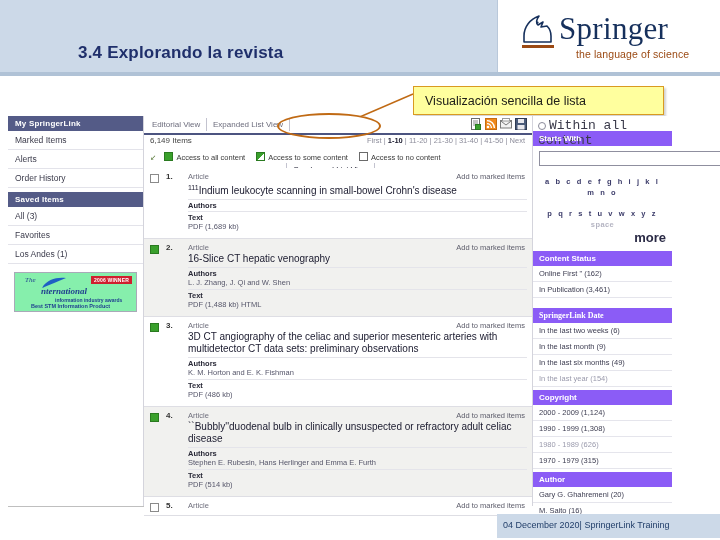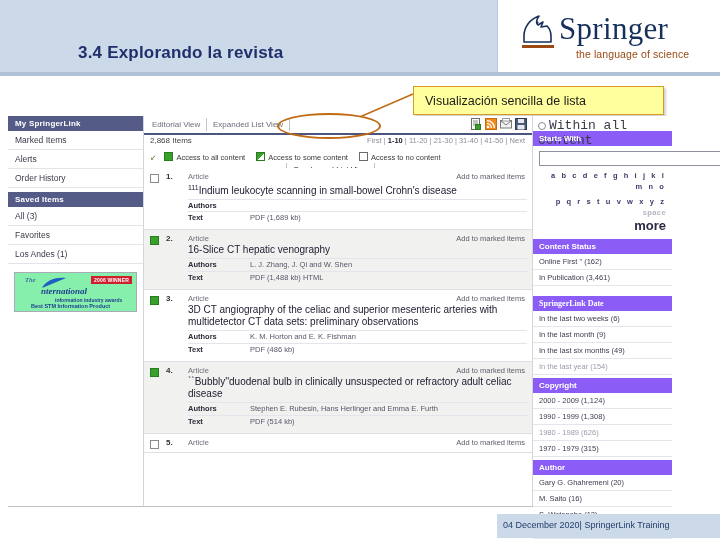--- a/index.html
+++ b/index.html
@@ -126,37 +126,37 @@
   .result{position:relative;border-bottom:1px solid #dedee4;padding:4px 6px 5px 6px;background:#ffffff;}
   .result.alt{background:#f1f1ef;}
   .r-check{position:absolute;left:6px;top:6px;width:7px;height:7px;border:1px solid #8a8a8a;background:#fff;cursor:pointer;}
   .r-check.green{background:#3aa02c;border-color:#2a7a20;}
   .r-num{position:absolute;left:22px;top:4px;font-size:8px;font-weight:bold;color:#333;}
   .r-type{margin-left:38px;font-size:7.5px;color:#6f6f7d;}
   .r-title{margin-left:38px;font-size:10px;color:#1a1a2e;line-height:12px;padding-top:1px;}
   .r-title sup{font-size:7px;}
   .r-mark{position:absolute;right:8px;top:4px;font-size:7.5px;color:#5c5c6a;cursor:pointer;}
   .r-meta{margin-left:38px;margin-top:2px;}
-  .r-meta-row{display:flex;border-top:1px solid #e4e4ea;padding:1px 0;}
+  .r-meta-row{display:flex;border-top:1px solid #e4e4ea;padding:1px 0;flex-direction:column;}
   .r-key{width:62px;font-size:7.5px;font-weight:bold;color:#2a2a38;flex:none;}
   .r-val{font-size:7.5px;color:#56566a;line-height:10px;}
   
   #right{
     position:absolute;left:524px;top:0;width:139px;height:390px;background:#ffffff;
     border-left:1px solid #d4d4dc;
   }
   #within-row{height:13px;padding:2px 0 0 5px;font-size:13px;color:#3a3a4a;font-family:Liberation Mono, monospace;}
   .radio{display:inline-block;width:6px;height:6px;border:1px solid #8a8a9a;border-radius:50%;vertical-align:-1px;margin-right:3px;background:#fff;}
   .facet-head{background:#8b5cf6;color:#fff;font-weight:bold;font-size:8px;padding:3px 0 3px 6px;}
   .facet-item{padding:3px 0 3px 6px;font-size:7.5px;color:#3c3c50;border-bottom:1px solid #e5e5ec;background:#fff;cursor:pointer;}
   .facet-item.dim{color:#9a9aac;}
   #starts-box{padding:5px 6px 6px 6px;background:#fff;}
   #starts-input-row{display:flex;align-items:center;}
   #starts-input{flex:1;height:11px;border:1px solid #8f8f9f;background:#fff;}
-  .alpha{margin-top:4px;font-size:7.5px;font-weight:bold;color:#3c3c6a;letter-spacing:2.1px;text-align:right;line-height:11px;}
+  .alpha{margin-top:10px;font-size:7.5px;font-weight:bold;color:#3c3c6a;letter-spacing:2.1px;text-align:center;line-height:11px;}
   .alpha .space{color:#b4b4c2;letter-spacing:.4px;}
   #alpha-more{text-align:right;font-size:13px;font-weight:bold;color:#2a2a45;cursor:pointer;}
   
   #footer-bar{
     position:absolute;left:497px;top:514px;width:223px;height:24px;
     background:#ccd9e8;
   }
   #footer-text{
     position:absolute;left:503px;top:520px;font-size:9px;color:#23406b;white-space:nowrap;
   }
@@ -244,21 +244,21 @@
         </svg>
         <svg class="tool-ic" viewBox="0 0 12 12">
           <rect x="0.5" y="0.5" width="11" height="11" fill="#4a5b7a" stroke="#2e3a52"></rect>
           <rect x="3" y="1" width="6" height="4" fill="#e8e8ee"></rect>
           <rect x="2.5" y="7" width="7" height="4.5" fill="#e8e8ee"></rect>
         </svg>
       </div>
     </div>
 
     <div id="count-row">
-      <span id="item-count">2,868 Items</span>
+      <span id="item-count">6,149 Items</span>
       <span id="pager">
         <span>First</span><span> | </span><b>1-10</b><span> | </span><span>11-20</span><span> | </span><span>21-30</span><span> | </span><span>31-40</span><span> | </span><span>41-50</span><span> | </span><span>Next</span>
       </span>
     </div>
 
     <div id="legend-row">
       <span style="margin-left:6px;color:#5a7a3a;">↙</span>
       <span style="margin-left:6px;"><span class="sw all"></span><span>Access to all content</span></span>
       <span style="margin-left:9px;"><span class="sw some"></span><span>Access to some content</span></span>
       <span style="margin-left:9px;"><span class="sw none"></span><span>Access to no content</span></span>

